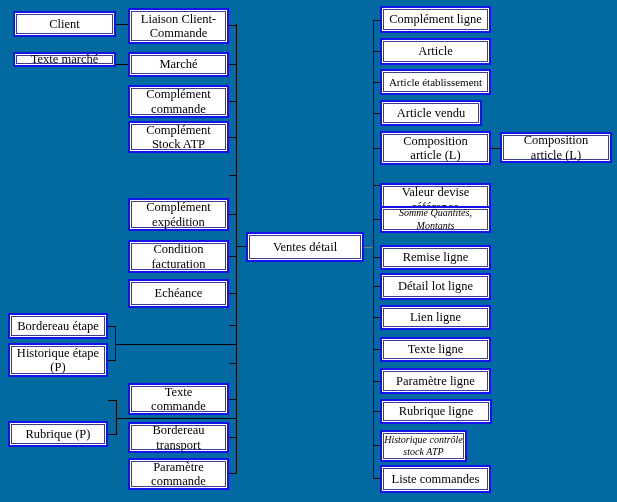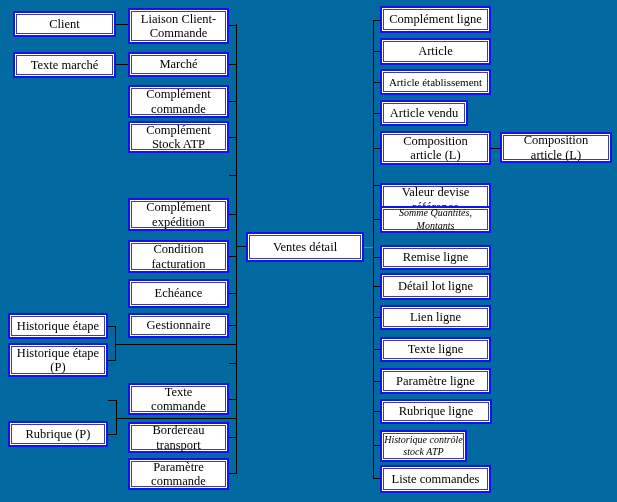--- a/index.html
+++ b/index.html
@@ -26,25 +26,25 @@
   .gray{background:#808080;}
 </style>
 </head>
 <body>
 
 <div id="stage">
 
   <div class="node" style="left:13px;top:11px;width:103px;height:26px">
       <span>Client</span>
     </div>
-  <div class="node" style="left:13px;top:52px;width:103px;height:26px">
+  <div class="node" style="left:13px;top:52px;width:103px;height:15px">
       <span>Texte marché</span>
     </div>
   <div class="node" style="left:8px;top:313px;width:100px;height:26px">
-      <span>Historique étape</span>
+      <span>Bordereau étape</span>
     </div>
   <div class="node" style="left:8px;top:343px;width:100px;height:34px">
       <span>Historique étape (P)</span>
     </div>
   <div class="node" style="left:8px;top:421px;width:100px;height:26px">
       <span>Rubrique (P)</span>
     </div>
 
   <div class="node" style="left:128px;top:8px;width:101px;height:36px">
       <span>Liaison Client-Commande</span>
@@ -60,23 +60,20 @@
     </div>
   <div class="node" style="left:128px;top:198px;width:101px;height:33px">
       <span>Complément expédition</span>
     </div>
   <div class="node" style="left:128px;top:240px;width:101px;height:33px">
       <span>Condition facturation</span>
     </div>
   <div class="node" style="left:128px;top:279px;width:101px;height:29px">
       <span>Echéance</span>
     </div>
-  <div class="node" style="left:128px;top:313px;width:101px;height:25px">
-      <span>Gestionnaire</span>
-    </div>
   <div class="node mw60" style="left:128px;top:383px;width:101px;height:32px">
       <span>Texte commande</span>
     </div>
   <div class="node" style="left:128px;top:422px;width:101px;height:31px">
       <span>Bordereau transport</span>
     </div>
   <div class="node" style="left:128px;top:458px;width:101px;height:32px">
       <span>Paramètre commande</span>
     </div>
 
@@ -86,21 +83,21 @@
 
   <div class="node" style="left:380px;top:6px;width:111px;height:27px">
       <span>Complément ligne</span>
     </div>
   <div class="node" style="left:380px;top:38px;width:111px;height:27px">
       <span>Article</span>
     </div>
   <div class="node xs" style="left:380px;top:69px;width:111px;height:26px">
       <span>Article établissement</span>
     </div>
-  <div class="node" style="left:380px;top:100px;width:88px;height:26px">
+  <div class="node" style="left:380px;top:100px;width:102px;height:26px">
       <span>Article vendu</span>
     </div>
   <div class="node mw80" style="left:380px;top:131px;width:111px;height:34px">
       <span>Composition article (L)</span>
     </div>
   <div class="node mw80" style="left:380px;top:183px;width:111px;height:33px">
       <span>Valeur devise référence</span>
     </div>
   <div class="node small mw80" style="left:380px;top:206px;width:111px;height:27px">
       <span>Somme Quantités, Montants</span>

